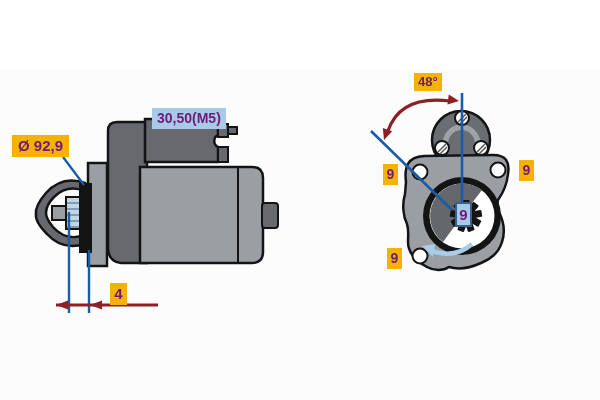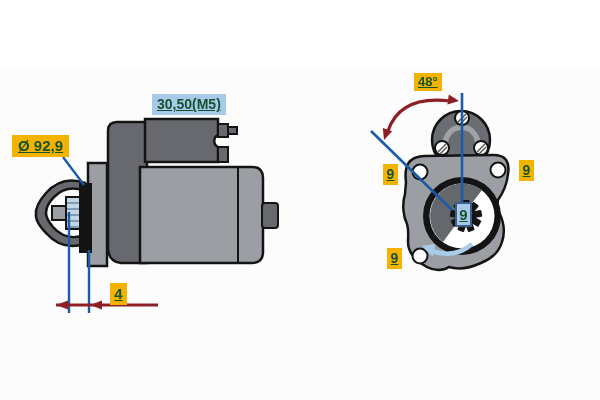--- a/index.html
+++ b/index.html
@@ -1,21 +1,21 @@
 <!DOCTYPE html>
 <html><head>
 <meta charset="utf-8">
 <style>
   html,body{margin:0;padding:0;}
   body{font-family:"Liberation Sans",sans-serif;background:#fff;}
   .canvas{position:relative;width:600px;height:400px;background:#ffffff;overflow:hidden;}
   .art-band{position:absolute;left:0;top:70px;width:600px;height:330px;background:#fcfcfd;}
   svg{position:absolute;left:0;top:0;}
-  .tag{position:absolute;color:#14532d;font-weight:bold;line-height:1.15;
-       display:flex;align-items:center;justify-content:center;white-space:nowrap;text-decoration:underline;}
+  .tag{position:absolute;color:#701a75;font-weight:bold;line-height:1.15;
+       display:flex;align-items:center;justify-content:center;white-space:nowrap;}
   .tag-yellow{background:#F5B301;}
   .tag-blue{background:#A9C9E8;}
   .tag-blue-bordered{background:#A9C9E8;border:2px solid #3C5E8C;box-sizing:border-box;}
 </style>
 </head>
 <body>
 
 <div class="canvas">
   <div class="art-band"></div>
 
@@ -122,21 +122,21 @@
       <path d="M 388,131 Q 400,95 450,101" fill="none" stroke="#8E2025" stroke-width="3.2"></path>
       <polygon points="459,101 447.4,104.6 448.8,94.6" fill="#8E2025"></polygon>
       <polygon points="384,140 382.8,128 392.2,131.2" fill="#8E2025"></polygon>
       <path d="M 472,244 Q 455,259 432,251" fill="none" stroke="#A9CCE9" stroke-width="4.5"></path>
       <polygon points="422,246 433,257 435,244" fill="#A9CCE9"></polygon>
     </g>
   </svg>
 
   <div class="tag tag-yellow" style="left:12px;top:135px;height:22px;padding:0 6px;font-size:15px;">Ø 92,9</div>
 
-  <div class="tag tag-blue" style="left:152px;top:94px;height:21px;padding:0 5px;font-size:14px;">30,50(M5)</div>
+  <div class="tag tag-blue" style="left:152px;top:108px;height:21px;padding:0 5px;font-size:14px;">30,50(M5)</div>
 
   <div class="tag tag-yellow" style="left:110px;top:283px;width:17px;height:22px;font-size:15px;">4</div>
 
   <div class="tag tag-yellow" style="left:414px;top:73px;height:18px;padding:0 4px;font-size:13px;">48°</div>
 
   <div class="tag tag-yellow" style="left:383px;top:164px;width:15px;height:21px;font-size:14px;">9</div>
 
   <div class="tag tag-yellow" style="left:519px;top:160px;width:15px;height:21px;font-size:14px;">9</div>
 
   <div class="tag tag-yellow" style="left:387px;top:248px;width:15px;height:21px;font-size:14px;">9</div>

